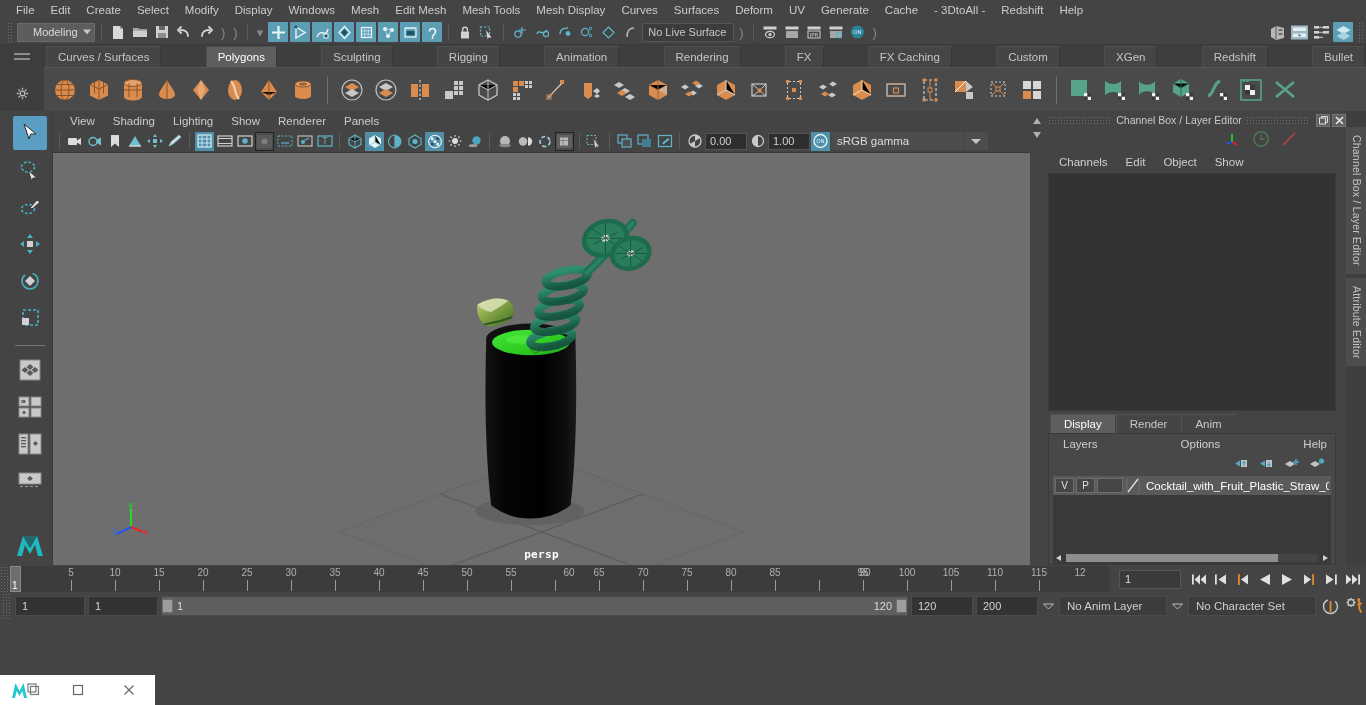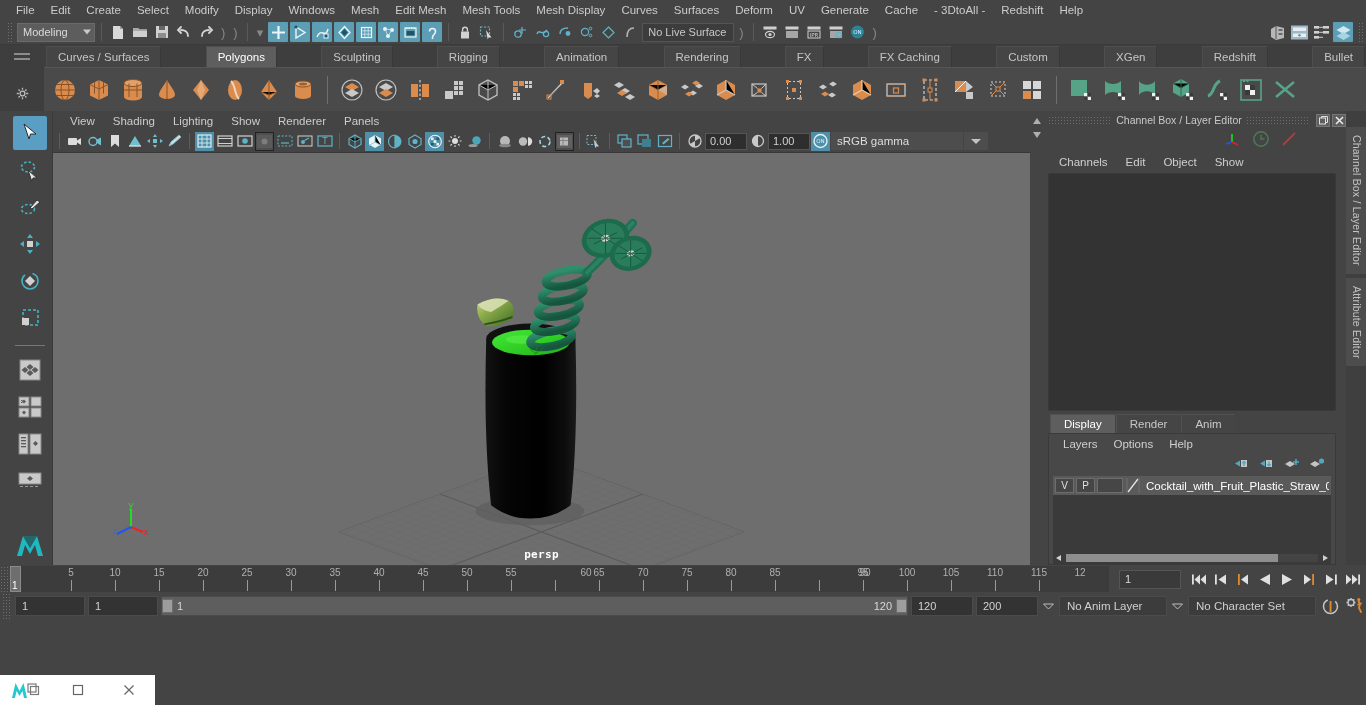--- a/index.html
+++ b/index.html
@@ -22,21 +22,21 @@
     padding:2px 8px; font-size:11.5px; color:#cccccc; white-space:nowrap; cursor:default;
   }
 
   
   .statusline{
     height:25px; background:#444444; display:flex; align-items:center;
     padding-left:4px; gap:2px; border-bottom:1px solid #3b3b3b;
   }
   .menuset{
     width:78px; height:19px; background:#5d5d5d; border:1px solid #6a6a6a;
-    display:flex; align-items:center; padding-left:5px; font-size:11px; color:#dcdcdc;
+    display:flex; align-items:center; padding-left:15px; font-size:11px; color:#dcdcdc;
     position:relative;
   }
   .menuset .arrow{
     position:absolute; right:3px; top:50%; transform:translateY(-50%);
     border-left:4px solid transparent; border-right:4px solid transparent;
     border-top:5px solid #c8c8c8;
   }
   .sep-v{ width:1px; height:18px; background:#5a5a5a; margin:0 4px; }
   .grip{
     width:5px; height:20px; margin:0 3px;
@@ -151,21 +151,21 @@
   .cb-menubar .mi{ padding:1px 9px; font-size:11.5px; color:#cfcfcf; }
   .cb-body{ height:238px; margin:0 10px 0 4px; background:#333333; border:1px solid #3a3a3a;}
 
   .layer-tabs{ height:20px; display:flex; align-items:flex-end; padding-left:6px; margin-top:2px;}
   .ltab{ height:19px; padding:0 13px; display:flex; align-items:center; font-size:11.5px;
     color:#c8c8c8; background:#454545; margin-right:1px; border-top:1px solid #515151;
     border-left:1px solid #515151;}
   .ltab.active{ background:#5e5e5e; color:#ffffff;}
   .layerpane{ margin:0 10px 0 4px; background:#484848; border:1px solid #3a3a3a; flex:1;
     display:flex; flex-direction:column;}
-  .lp-menubar{ height:20px; display:flex; align-items:center; padding-left:6px;}
+  .lp-menubar{ height:20px; display:flex; align-items:center; padding-left:6px;justify-content:space-between;}
   .lp-menubar .mi{ padding:1px 8px; font-size:11.5px; color:#cfcfcf;}
   .lp-icons{ height:20px; display:flex; align-items:center; justify-content:flex-end; gap:9px; padding-right:10px;}
   .layerlist{ margin:2px 4px 0 4px; background:#3a3a3a; flex:1; position:relative;}
   .layerrow{ height:19px; background:#5a5a5a; display:flex; align-items:center; padding:0 2px; gap:2px;}
   .lbox{ width:19px; height:15px; background:#464646; border:1px solid #6d6d6d;
     display:flex; align-items:center; justify-content:center; font-size:10px; color:#e0e0e0; flex:none;}
   .lbox.blank{ width:26px;}
   .lcolor{ width:16px; height:15px; flex:none; display:flex;align-items:center;justify-content:center;}
   .lname{ font-size:11.5px; color:#ffffff; white-space:nowrap; overflow:hidden; padding-left:3px;}
   .hscroll{ height:12px; background:#3a3a3a; display:flex; align-items:center; padding:0 2px;}
@@ -1384,21 +1384,21 @@
         <div class="ticklabel" style="left:105px">10</div>
         <div class="ticklabel" style="left:149px">15</div>
         <div class="ticklabel" style="left:193px">20</div>
         <div class="ticklabel" style="left:237px">25</div>
         <div class="ticklabel" style="left:281px">30</div>
         <div class="ticklabel" style="left:325px">35</div>
         <div class="ticklabel" style="left:369px">40</div>
         <div class="ticklabel" style="left:413px">45</div>
         <div class="ticklabel" style="left:457px">50</div>
         <div class="ticklabel" style="left:501px">55</div>
-        <div class="ticklabel" style="left:576px">60</div>
+        <div class="ticklabel" style="left:559px">60</div>
         <div class="ticklabel" style="left:589px">65</div>
         <div class="ticklabel" style="left:633px">70</div>
         <div class="ticklabel" style="left:677px">75</div>
         <div class="ticklabel" style="left:721px">80</div>
         <div class="ticklabel" style="left:765px">85</div>
         <div class="ticklabel" style="left:855px">90</div>
         <div class="ticklabel" style="left:853px">95</div>
         <div class="ticklabel" style="left:897px">100</div>
         <div class="ticklabel" style="left:941px">105</div>
         <div class="ticklabel" style="left:985px">110</div>

